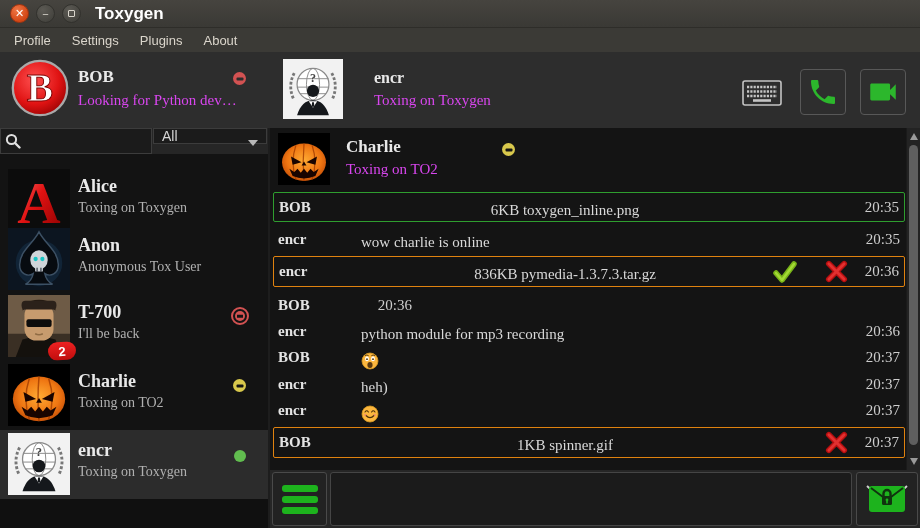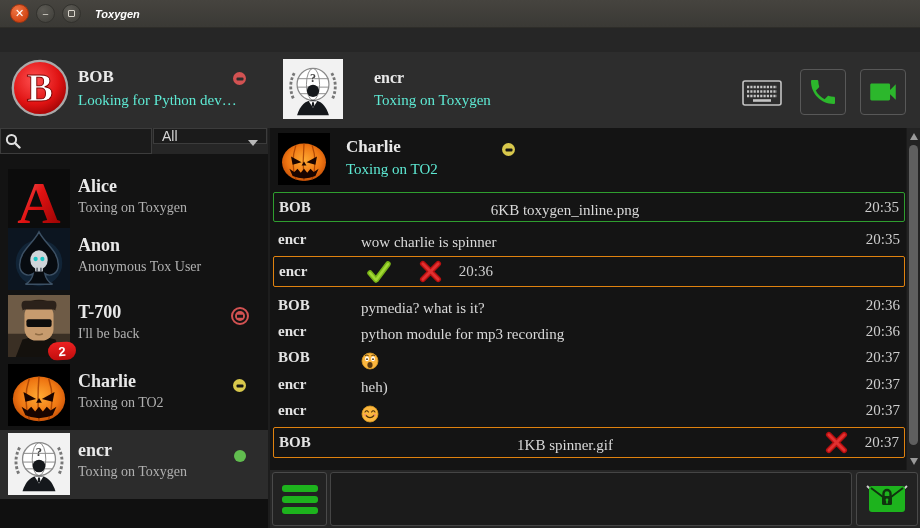--- a/index.html
+++ b/index.html
@@ -11,35 +11,35 @@
   .titlebar { position:absolute; left:0; top:0; width:920px; height:28px;
     background:linear-gradient(#46443f,#3a3935); border-bottom:1px solid #2e2d29;
     display:flex; align-items:center; }
   .winbtn { width:19px; height:19px; border-radius:50%; margin-left:7px;
     display:flex; align-items:center; justify-content:center; font-size:11px; }
   .winbtn.close { background:radial-gradient(circle at 35% 30%, #f07746, #d34615 70%);
     border:1px solid #a33410; color:#fff; margin-left:10px; }
   .winbtn.minmax { background:radial-gradient(circle at 35% 30%, #5c5a54, #45443f 75%);
     border:1px solid #32312d; color:#d9d5cc; }
   .winbtn .sq { width:7px; height:7px; border:1.5px solid #d9d5cc; border-radius:1px; }
-  .win-title { color:#ffffff; font-weight:bold; font-size:11px; margin-left:14px;font-style:italic; }
+  .win-title { color:#ffffff; font-weight:bold; font-size:17px; margin-left:14px; }
 
   
   .menubar { position:absolute; left:0; top:28px; width:920px; height:24px;
     background:#3b3a36; display:flex; align-items:center; gap:17px; padding-left:12px; }
   .menu-item { color:#dbd6cc; font-size:13px; padding:2px 2px; cursor:default; }
 
   
   .toprow { position:absolute; left:0; top:52px; width:920px; height:76px; background:#2d2d2d; }
   .avatar { display:block; }
   .self-avatar { position:absolute; left:10px; top:6px; width:60px; height:60px; }
   .serifname { font-family:"Liberation Serif","DejaVu Serif",serif; font-weight:bold;
     color:#e9e9e9; font-size:17px; }
   .serifstatus { font-family:"Liberation Serif","DejaVu Serif",serif;
-    color:#5eead4; font-size:15px; }
+    color:#d946ef; font-size:15px; }
   .self-name { position:absolute; left:78px; top:15px; }
   .self-status { position:absolute; left:78px; top:40px; }
   .friend-avatar { position:absolute; left:283px; top:7px; width:60px; height:60px; }
   .friend-name { position:absolute; left:374px; top:17px; font-size:16px; }
   .friend-status { position:absolute; left:374px; top:40px; }
 
   .sicon { border-radius:50%; display:inline-block; position:relative; }
   .sicon .bar { position:absolute; left:50%; top:50%; transform:translate(-50%,-50%);
     border-radius:1px; }
   .busy13 { width:13px; height:13px; background:#d25252; }
@@ -220,20 +220,26 @@
 
   <div class="titlebar">
     <div class="winbtn close">✕</div>
     <div class="winbtn minmax">−</div>
     <div class="winbtn minmax">
         <span class="sq"></span>
       </div>
     <span class="win-title">Toxygen</span>
   </div>
 
+  <div class="menubar">
+    <span class="menu-item">Profile</span>
+    <span class="menu-item">Settings</span>
+    <span class="menu-item">Plugins</span>
+    <span class="menu-item">About</span>
+  </div>
 
   <div class="toprow">
     <svg class="avatar self-avatar">
         <use href="#sym-bob"></use>
       </svg>
     <span class="serifname self-name">BOB</span>
     <span class="sicon busy13 self-busy">
         <span class="bar"></span>
       </span>
     <span class="serifstatus self-status">Looking for Python dev…</span>
@@ -338,42 +344,42 @@
 
     <div class="msg file bgreen" style="top:64px">
       <span class="author">BOB</span>
       <span class="body">6KB toxygen_inline.png</span>
       <span class="actions"></span>
       <span class="time">20:35</span>
     </div>
 
     <div class="msg" style="top:98px">
       <span class="author">encr</span>
-      <span class="body">wow charlie is spinner</span>
+      <span class="body">wow charlie is online</span>
       <span class="time">20:35</span>
     </div>
 
     <div class="msg file borange" style="top:128px">
       <span class="author">encr</span>
+      <span class="body">836KB pymedia-1.3.7.3.tar.gz</span>
       <span class="actions">
         <svg width="24" height="24" viewBox="0 0 24 24">
           <path d="M3 13 L9 20 L21 4" fill="none" stroke="#79b418" stroke-width="5.5" stroke-linecap="round" stroke-linejoin="round"></path>
           <path d="M3 13 L9 20 L21 4" fill="none" stroke="#a3d935" stroke-width="2.5" stroke-linecap="round" stroke-linejoin="round"></path>
         </svg>
         <svg width="23" height="23" viewBox="0 0 24 24">
           <path d="M4 4 L20 20 M20 4 L4 20" stroke="#b90f0f" stroke-width="6" stroke-linecap="round"></path>
           <path d="M4 4 L20 20 M20 4 L4 20" stroke="#e23030" stroke-width="3" stroke-linecap="round"></path>
         </svg>
       </span>
       <span class="time">20:36</span>
     </div>
 
     <div class="msg" style="top:164px">
       <span class="author">BOB</span>
-      <span class="body">pymedia? what is it?</span>
       <span class="time">20:36</span>
     </div>
 
     <div class="msg" style="top:190px">
       <span class="author">encr</span>
       <span class="body">python module for mp3 recording</span>
       <span class="time">20:36</span>
     </div>
 
     <div class="msg" style="top:216px">

